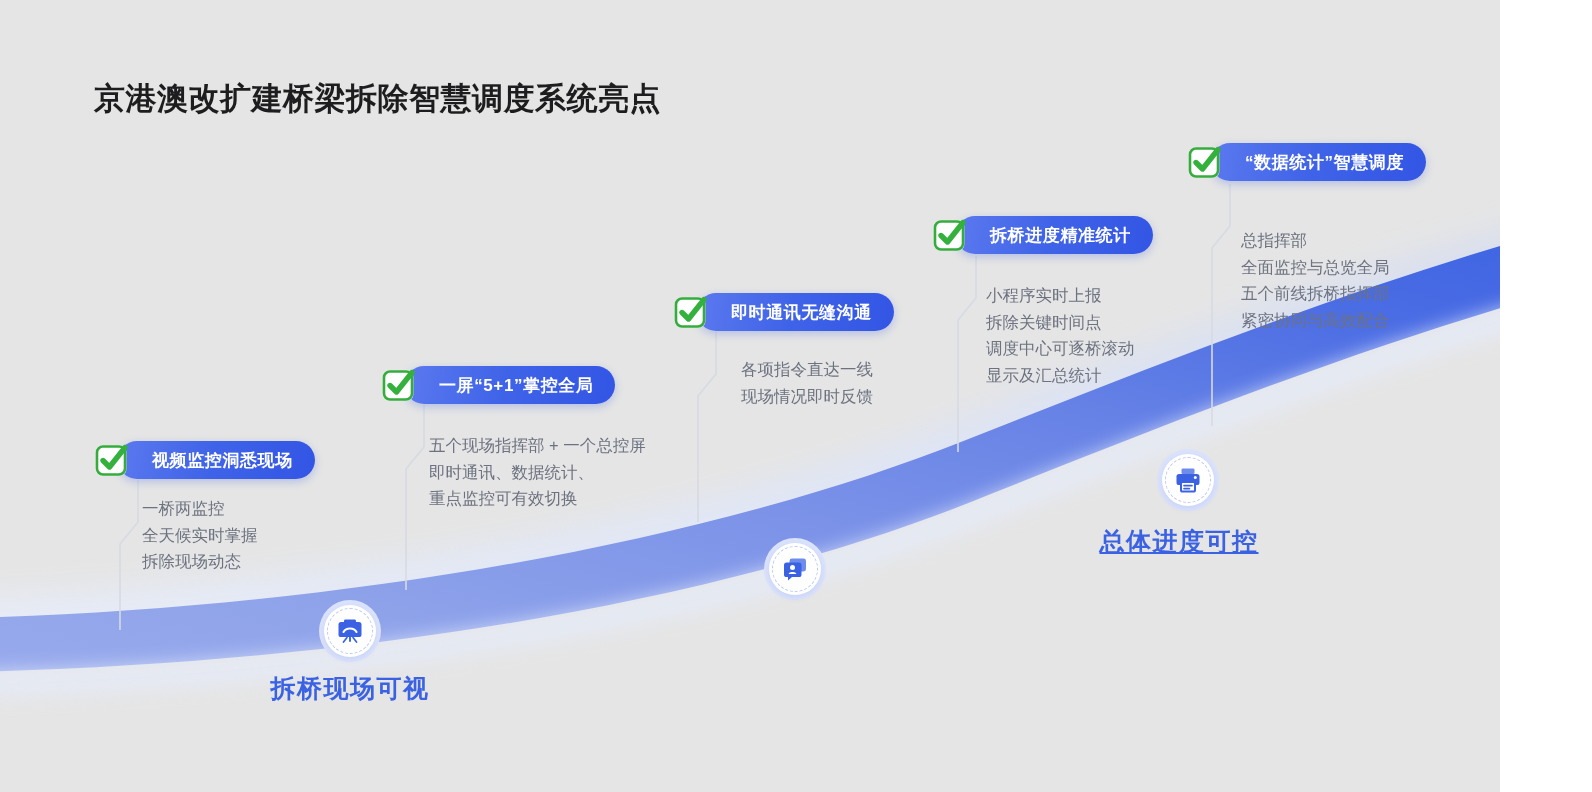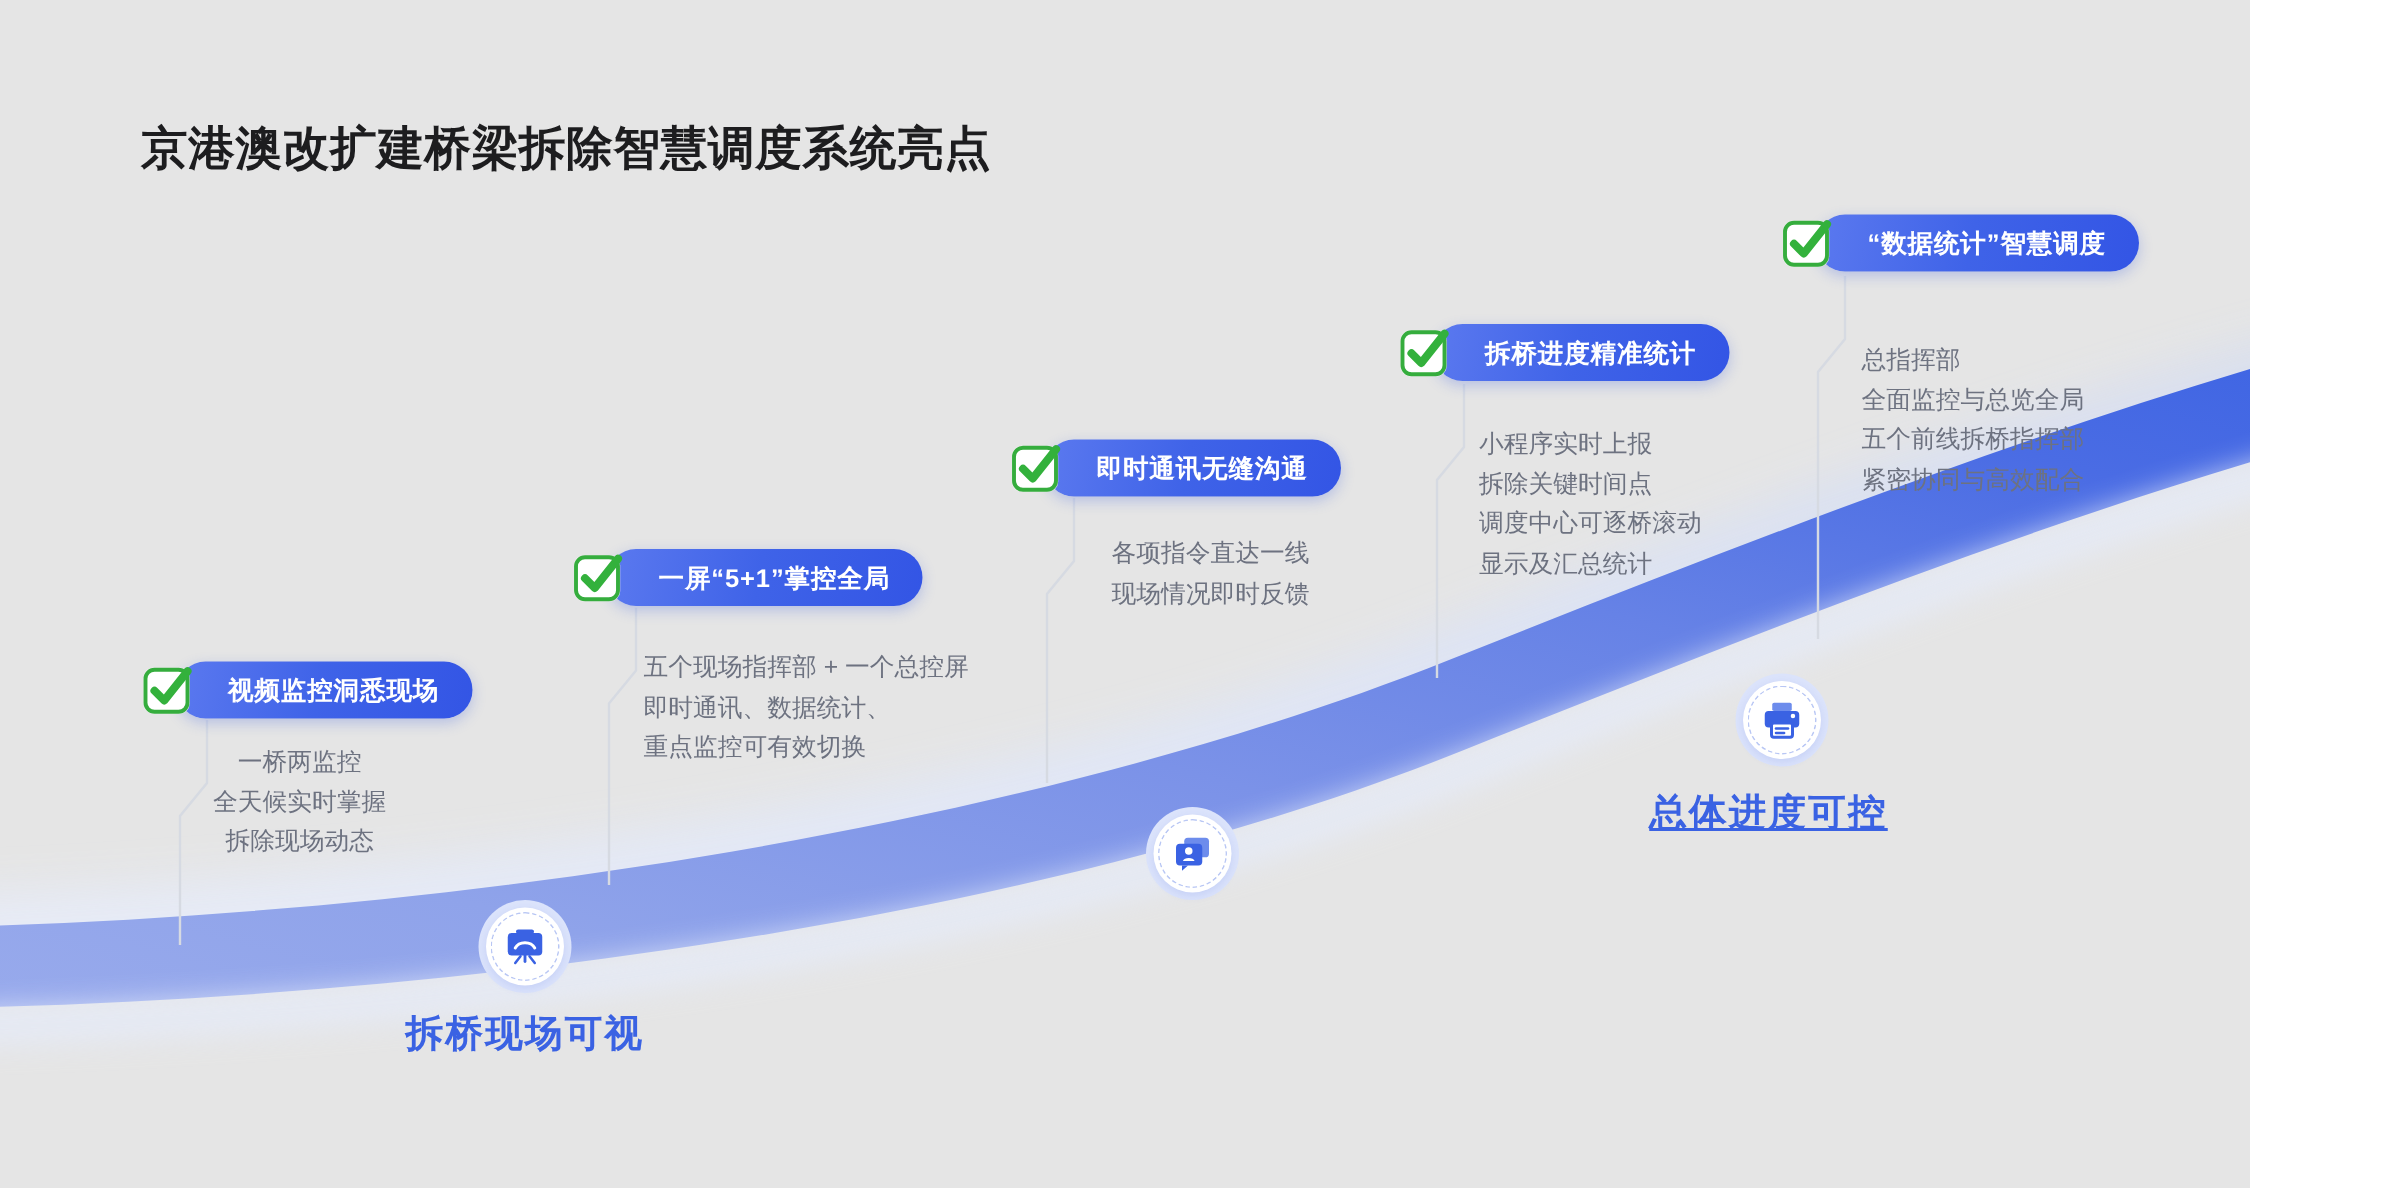--- a/index.html
+++ b/index.html
@@ -209,21 +209,21 @@
     <div class="card-head">
       <div class="pill">
         <span class="pill-label">视频监控洞悉现场</span>
       </div>
       <svg class="check-badge" viewBox="0 0 36 36" xmlns="http://www.w3.org/2000/svg">
         <rect x="1.5" y="3" width="31" height="31" rx="7" fill="#f0f0f0" opacity="0.85"></rect>
         <rect x="3" y="4.5" width="28" height="28" rx="6" fill="#ffffff" stroke="#35ad3d" stroke-width="2.6"></rect>
         <path d="M 9 18.5 L 15.5 25 L 31 5.5" fill="none" stroke="#33b13c" stroke-width="5.4" stroke-linecap="round" stroke-linejoin="round"></path>
       </svg>
     </div>
-    <div class="card-body" style="left:48px; top:54px;text-align:center;">
+    <div class="card-body" style="left:48px; top:54px;">
       <div>一桥两监控</div>
       <div>全天候实时掌握</div>
       <div>拆除现场动态</div>
     </div>
   </div>
 
   <div class="card" style="left:381px; top:366px;">
     <div class="card-head">
       <div class="pill">
         <span class="pill-label">一屏“5+1”掌控全局</span>

